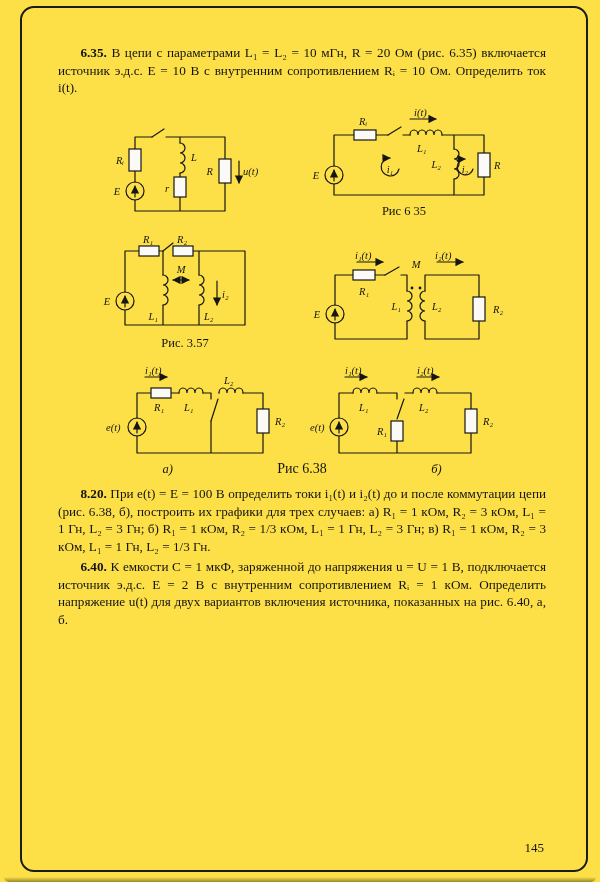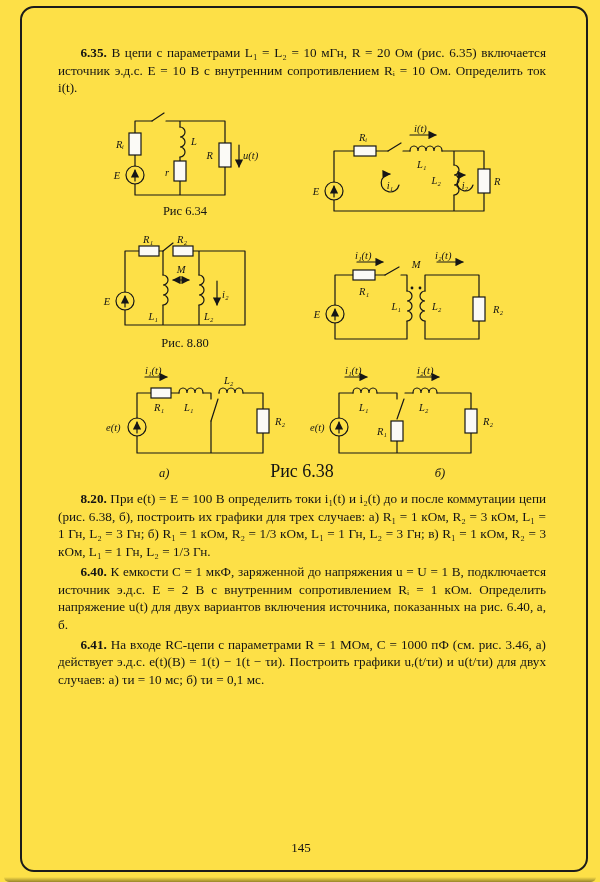--- a/index.html
+++ b/index.html
@@ -36,22 +36,22 @@
     gap:34px; margin:8px 0 8px 0;
   }
   figure { margin:0; text-align:center; }
   figcaption, .figcap {
     font-size:12.5px; margin-top:1px; text-align:center;
   }
   .fig638 { margin:6px 0 8px 0; }
   .fig638 .svgs { display:flex; justify-content:center; gap:14px; }
   .fig638 .caprow { display:flex; align-items:baseline; }
   .fig638 .caprow .side { flex:1; text-align:center; font-size:12.5px; font-style:italic; }
-  .fig638 .caprow .mid { flex:0 0 auto; font-size:18px; }
-  .pageno { margin-top:auto; text-align:center; font-size:13px; padding-right:2px; }
+  .fig638 .caprow .mid { flex:0 0 auto; font-size:14px; }
+  .pageno { margin-top:auto; text-align:right; font-size:13px; padding-right:2px; }
   svg { display:block; }
   .w { stroke:#161616; stroke-width:1.2; fill:none; stroke-linecap:round; }
   .rb { stroke:#161616; stroke-width:1.2; fill:#fbfaf6; }
   .clab {
     font-family:"Liberation Serif", serif; font-style:italic;
     font-size:10.5px; fill:#141414; stroke:none;
   }
   .dot { fill:#161616; stroke:none; }
 </style>
 </head>
@@ -88,21 +88,20 @@
           <rect class="rb" x="74" y="54" width="12" height="20"></rect>
           <rect class="rb" x="119" y="36" width="12" height="24"></rect>
           <path class="w" d="M139,38 V60" marker-end="url(#arr)"></path>
           <text class="clab" x="17" y="72" text-anchor="middle">E</text>
           <text class="clab" x="24" y="41" text-anchor="end">Rᵢ</text>
           <text class="clab" x="91" y="38">L</text>
           <text class="clab" x="69" y="69" text-anchor="end">r</text>
           <text class="clab" x="113" y="52" text-anchor="end">R</text>
           <text class="clab" x="143" y="52">u(t)</text>
         </svg>
-        <figcaption>Рис 6.34</figcaption>
       </figure>
 
       <figure>
         <svg width="200" height="96" viewBox="0 0 200 96">
           <g>
             <path class="w" d="M30,88 H180 M30,88 V77 M30,59 V28 M30,28 H50 M72,28 H84 M99,28 H106 M138,28 H180 M150,28 V42 M150,72 V88 M180,28 V46 M180,70 V88"></path>
           </g>
           <line class="w" x1="84" y1="28" x2="97" y2="20"></line>
           <g>
             <circle class="w" cx="30" cy="68" r="9"></circle>
@@ -117,20 +116,21 @@
           <path class="w" d="M169,62 a8,8 0 1 1 -8,-10" marker-end="url(#arr)"></path>
           <text class="clab" x="12" y="72" text-anchor="middle">E</text>
           <text class="clab" x="55" y="18">Rᵢ</text>
           <text class="clab" x="110" y="9">i(t)</text>
           <text class="clab" x="113" y="45">L₁</text>
           <text class="clab" x="137" y="61" text-anchor="end">L₂</text>
           <text class="clab" x="86" y="66" text-anchor="middle">i₁</text>
           <text class="clab" x="161" y="66" text-anchor="middle">i₂</text>
           <text class="clab" x="190" y="62">R</text>
         </svg>
+        <figcaption>Рис 6 35</figcaption>
       </figure>
     </div>
 
 
     <div class="figrow">
       <figure>
         <svg width="180" height="100" viewBox="0 0 180 100">
           <g>
             <path class="w" d="M30,90 H150 M30,90 V75 M30,57 V16 M30,16 H44 M64,16 H68 M98,16 H150 M150,16 V90 M68,16 V40 M68,70 V90 M104,16 V40 M104,70 V90"></path>
           </g>
@@ -146,21 +146,21 @@
           <path class="w" d="M78,45 H94" marker-start="url(#arr)" marker-end="url(#arr)"></path>
           <path class="w" d="M122,46 V70" marker-end="url(#arr)"></path>
           <text class="clab" x="12" y="70" text-anchor="middle">E</text>
           <text class="clab" x="48" y="8">R₁</text>
           <text class="clab" x="82" y="8">R₂</text>
           <text class="clab" x="86" y="38" text-anchor="middle">M</text>
           <text class="clab" x="63" y="85" text-anchor="end">L₁</text>
           <text class="clab" x="109" y="85">L₂</text>
           <text class="clab" x="127" y="63">i₂</text>
         </svg>
-        <figcaption>Рис. 8.80</figcaption>
+        <figcaption>Рис. 3.57</figcaption>
       </figure>
 
       <figure>
         <svg width="200" height="100" viewBox="0 0 200 100">
           <g>
             <path class="w" d="M26,88 H98 M26,88 V72 M26,54 V24 M26,24 H44 M66,24 H76 M92,24 H98 M98,24 V40 M98,70 V88 M116,24 V40 M116,70 V88 M116,24 H170 M170,24 V46 M170,70 V88 M116,88 H170"></path>
           </g>
           <line class="w" x1="76" y1="24" x2="90" y2="16"></line>
           <g>
             <circle class="w" cx="26" cy="63" r="9"></circle>
@@ -240,19 +240,18 @@
         <span class="side">а)</span>
         <span class="mid">Рис 6.38</span>
         <span class="side">б)</span>
       </div>
     </div>
 
     <p class="prob"><b>8.20.</b> <span>При e(t) = E = 100 В определить токи i₁(t) и i₂(t) до и после коммутации цепи (рис. 6.38, б), построить их графики для трех случаев: а) R₁ = 1 кОм, R₂ = 3 кОм, L₁ = 1 Гн, L₂ = 3 Гн; б) R₁ = 1 кОм, R₂ = 1/3 кОм, L₁ = 1 Гн, L₂ = 3 Гн; в) R₁ = 1 кОм, R₂ = 3 кОм, L₁ = 1 Гн, L₂ = 1/3 Гн.</span></p>
 
     <p class="prob"><b>6.40.</b> <span>К емкости C = 1 мкФ, заряженной до напряжения u = U = 1 В, подключается источник э.д.с. E = 2 В с внутренним сопротивлением Rᵢ = 1 кОм. Определить напряжение u(t) для двух вариантов включения источника, показанных на рис. 6.40, а, б.</span></p>
 
-    <p class="prob"><b>6.41.</b> <span>На входе RC-цепи с параметрами R = 1 МОм, C = 1000 пФ (см. рис. 3.46, а) действует э.д.с. e(t)(В) = 1(t) − 1(t − τи). Построить графики uᵣ(t/τи) и u(t/τи) для двух случаев: а) τи = 10 мс; б) τи = 0,1 мс.</span></p>
 
     <div class="pageno">145</div>
   </div>
 
   <div class="edge-bottom"></div>
 </div>
 
 </body></html>

